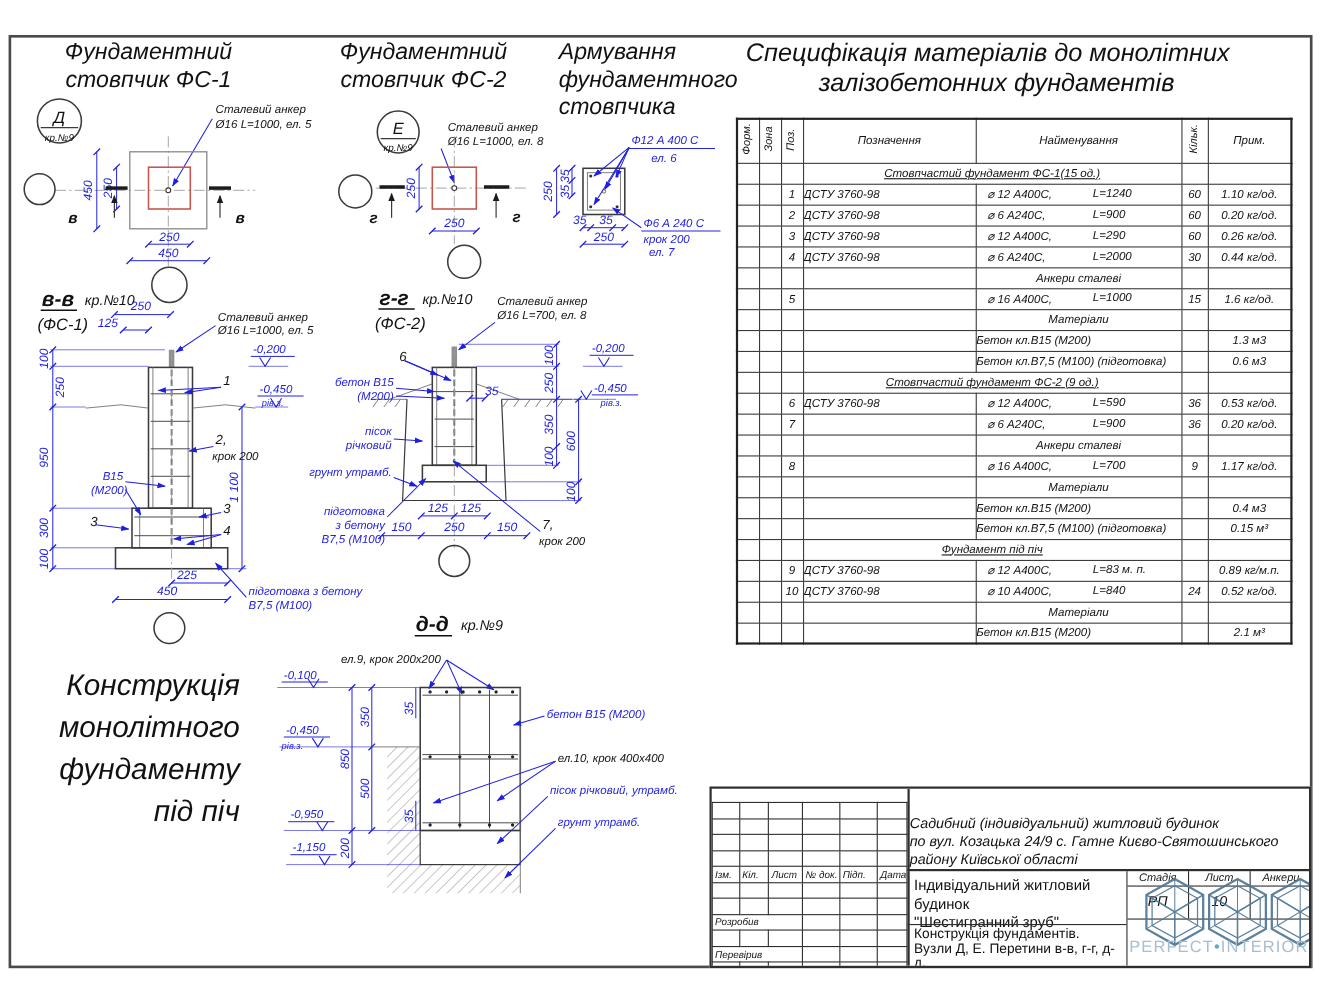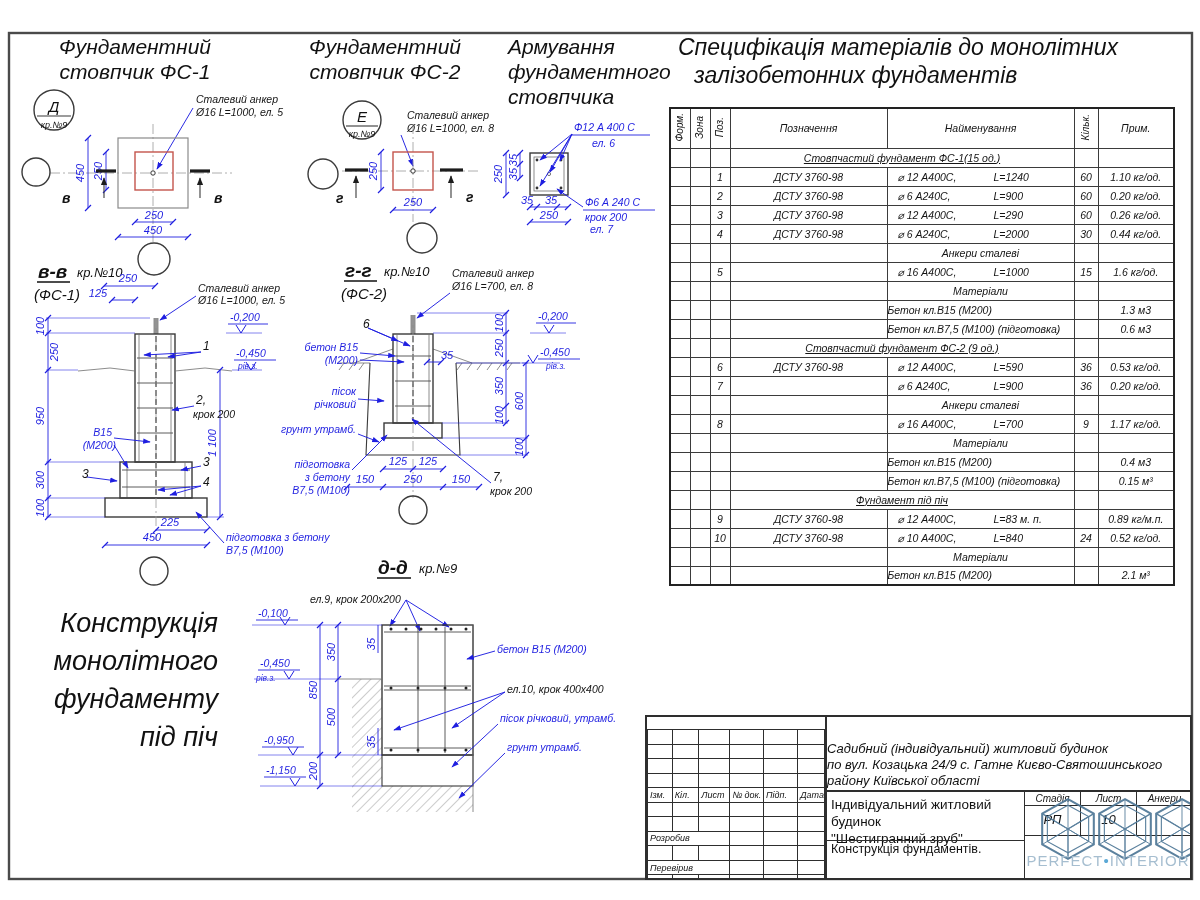--- a/index.html
+++ b/index.html
@@ -33,31 +33,31 @@
   .ldr {stroke:#1f1fe0;stroke-width:.95;fill:none;}
   .tick{stroke:#1f1fe0;stroke-width:1.2;fill:none;}
   .flag{stroke:#1f1fe0;stroke-width:1;fill:none;}
   .thick{stroke:#1c1c1c;stroke-width:3.2;fill:none;}
   .rod {stroke:#8f8f8f;stroke-width:5;fill:none;}
   .tie {stroke:#4a4a4a;stroke-width:.9;fill:none;}
   .reb {stroke:#777;stroke-width:1.8;fill:none;stroke-dasharray:6 3;}
   .frame{stroke:#4a4a4a;stroke-width:2.4;fill:none;}
 
   
-  .spec-title{position:absolute;left:678px;top:33px;font-style:italic;font-size:23px;line-height:28px;color:#111;}
+  .spec-title{position:absolute;left:678px;top:33px;font-style:italic;font-size:23px;line-height:28px;color:#111;text-align:center;}
   .spec-title .l2{padding-left:16px;}
   table.spec{position:absolute;left:669px;top:107px;width:504px;border-collapse:collapse;table-layout:fixed;}
   table.spec td,table.spec th{border:1px solid #3b3b3b;padding:0;font-style:italic;font-weight:normal;font-size:10.5px;color:#141414;overflow:hidden;white-space:nowrap;}
   table.spec{border:2px solid #222;}
   table.spec thead tr{height:40px;}
   table.spec tbody tr{height:19px;}
   .vt{display:inline-block;writing-mode:vertical-rl;transform:rotate(180deg);font-size:10px;font-style:italic;line-height:1;}
   th.vh{text-align:center;vertical-align:middle;}
   td.c-poz,th{text-align:center;}
-  td.c-sign{text-align:center;}
+  td.c-sign{}
   td.c-qty,td.c-note{text-align:center;}
   td.c-name .nm{position:relative;display:block;padding-left:10px;}
   td.c-name .len{position:absolute;left:57%;top:0;}
   td.center{text-align:center;}
   td .grp{display:block;text-align:center;text-decoration:underline;}
   td.matname{text-align:left;padding-left:9px;}
 
   
   .tblock{position:absolute;left:645px;top:715px;width:547px;height:165px;border:2px solid #2e2e2e;box-sizing:border-box;background:#fff;overflow:hidden;}
   .tblock *{box-sizing:border-box;}
@@ -853,20 +853,21 @@
     <div>Садибний (індивідуальний) житловий будинок</div>
     <div>по вул. Козацька 24/9 с. Гатне Києво-Святошинського</div>
     <div>району Київської області</div>
   </div>
   <div class="tb-object">
     <div>Індивідуальний житловий будинок</div>
     <div>"Шестигранний зруб"</div>
   </div>
   <div class="tb-content">
     <div>Конструкція фундаментів.</div>
+    <div>Вузли Д, Е. Перетини в-в, г-г, д-д.</div>
 
   </div>
   <div class="tb-stage">
     <div class="hrow">
       <span>Стадія</span>
       <span>Лист</span>
       <span>Анкери</span>
     </div>
     <div class="vrow">
       <span>РП</span>

